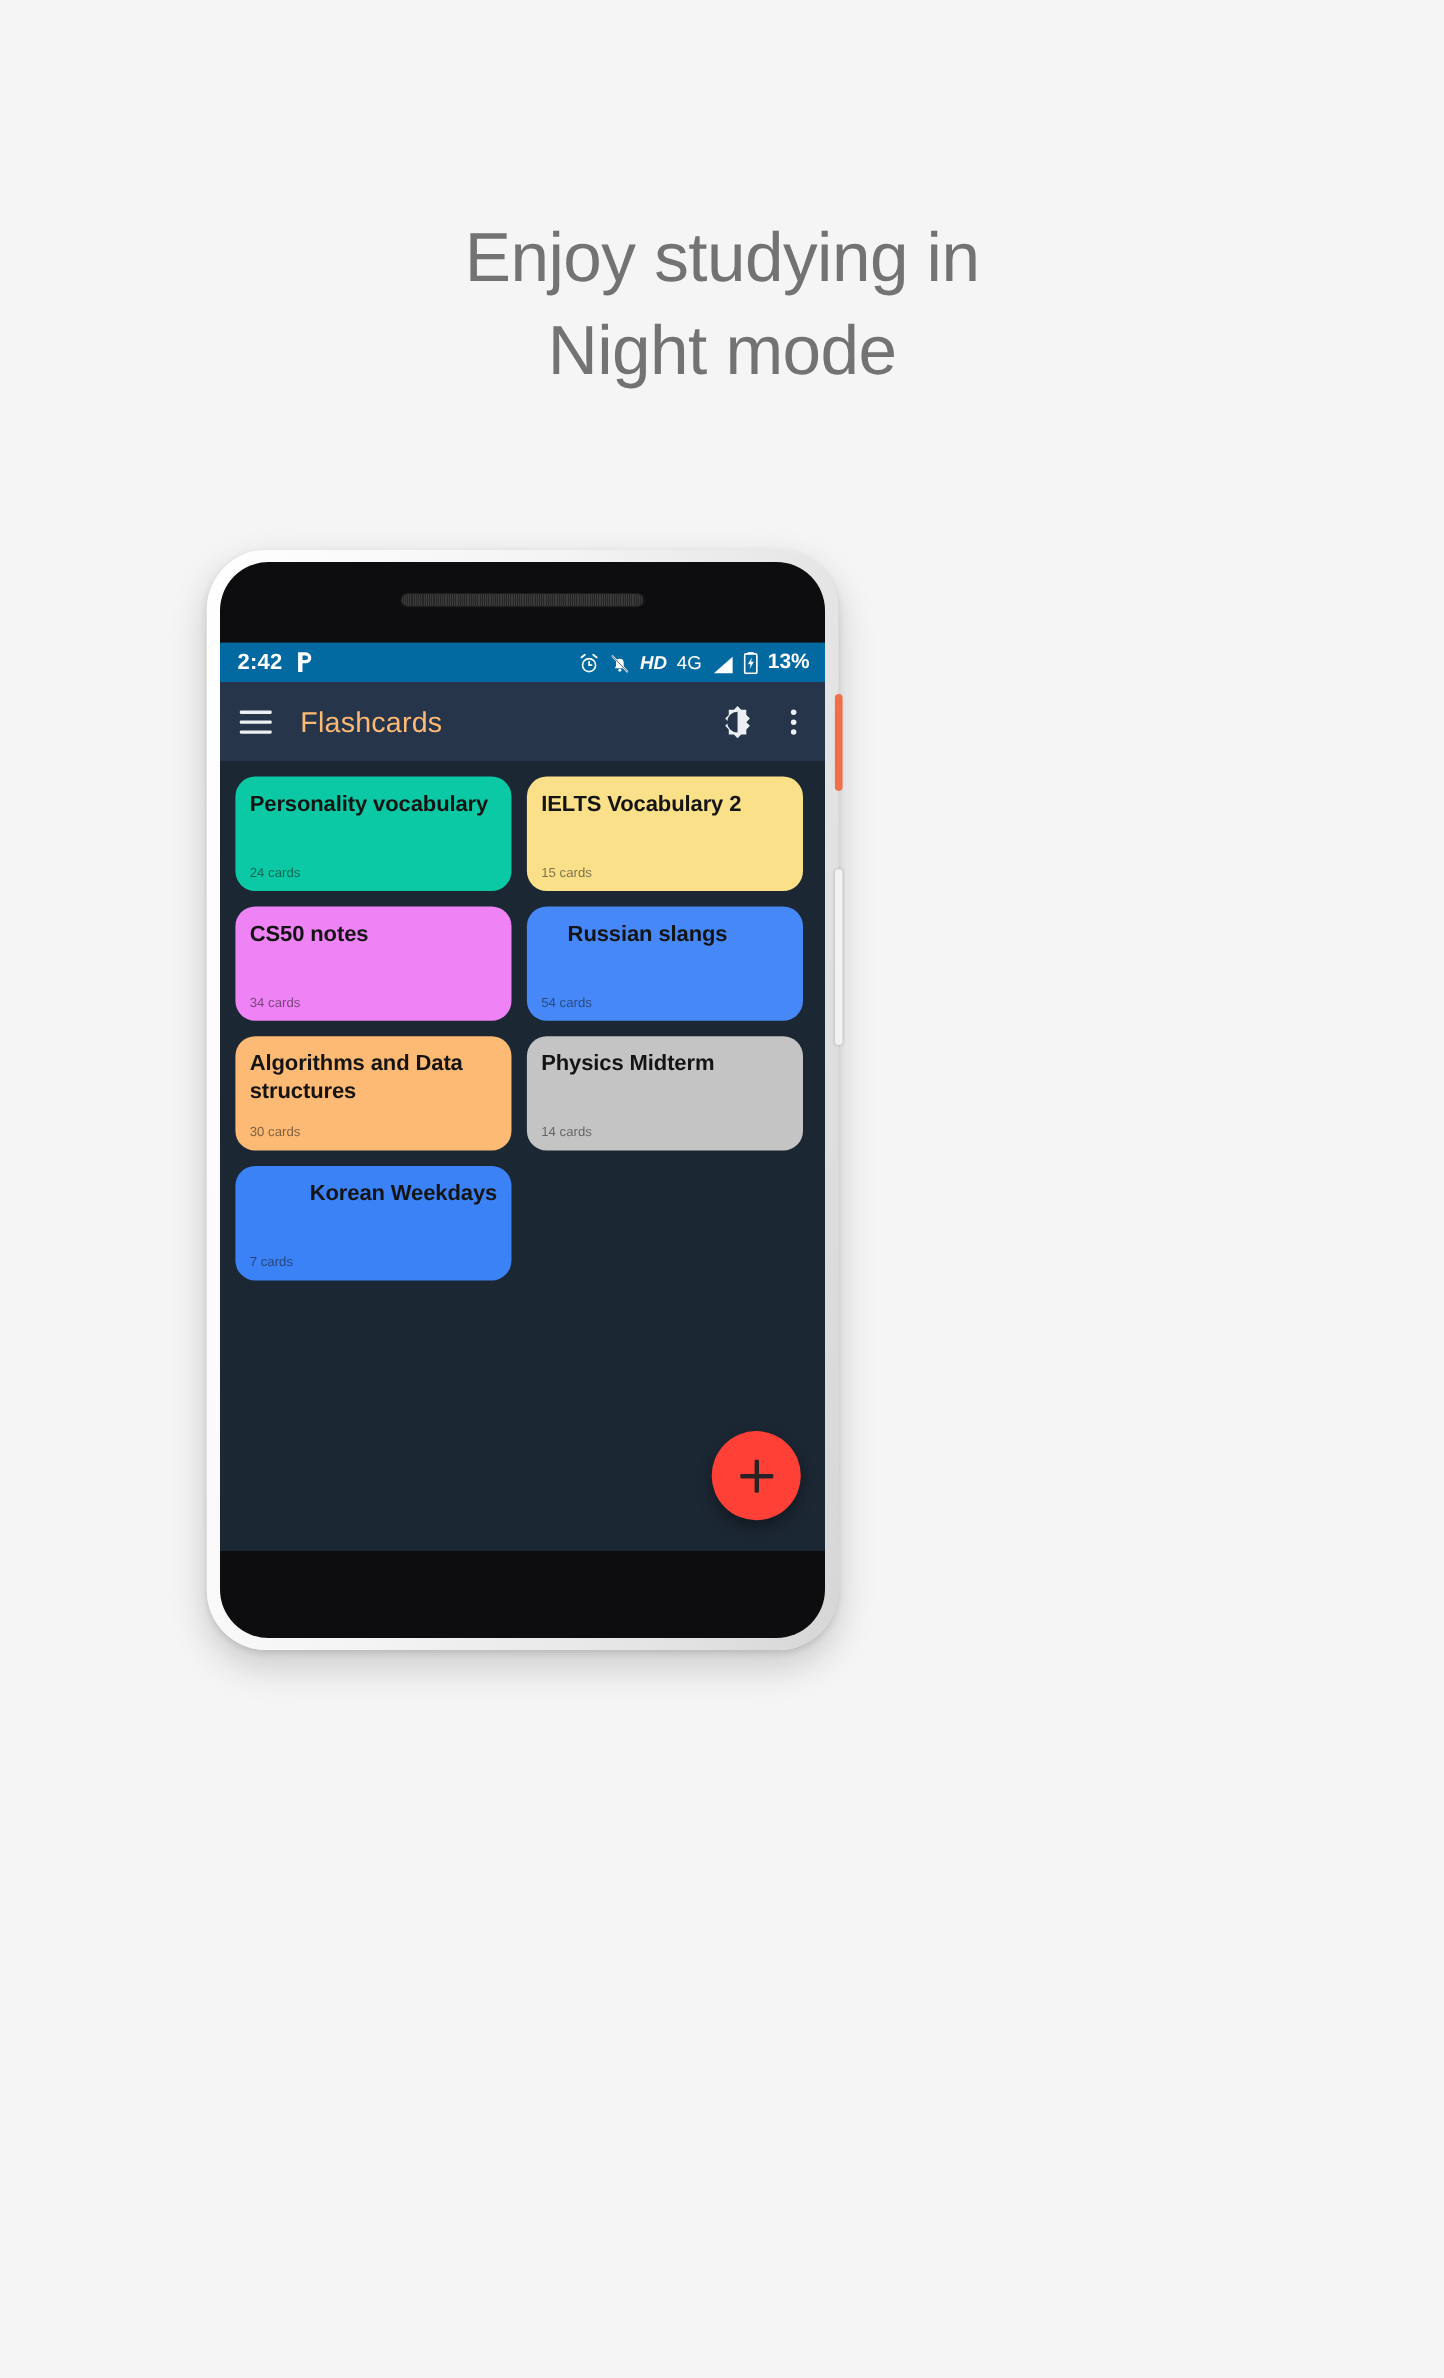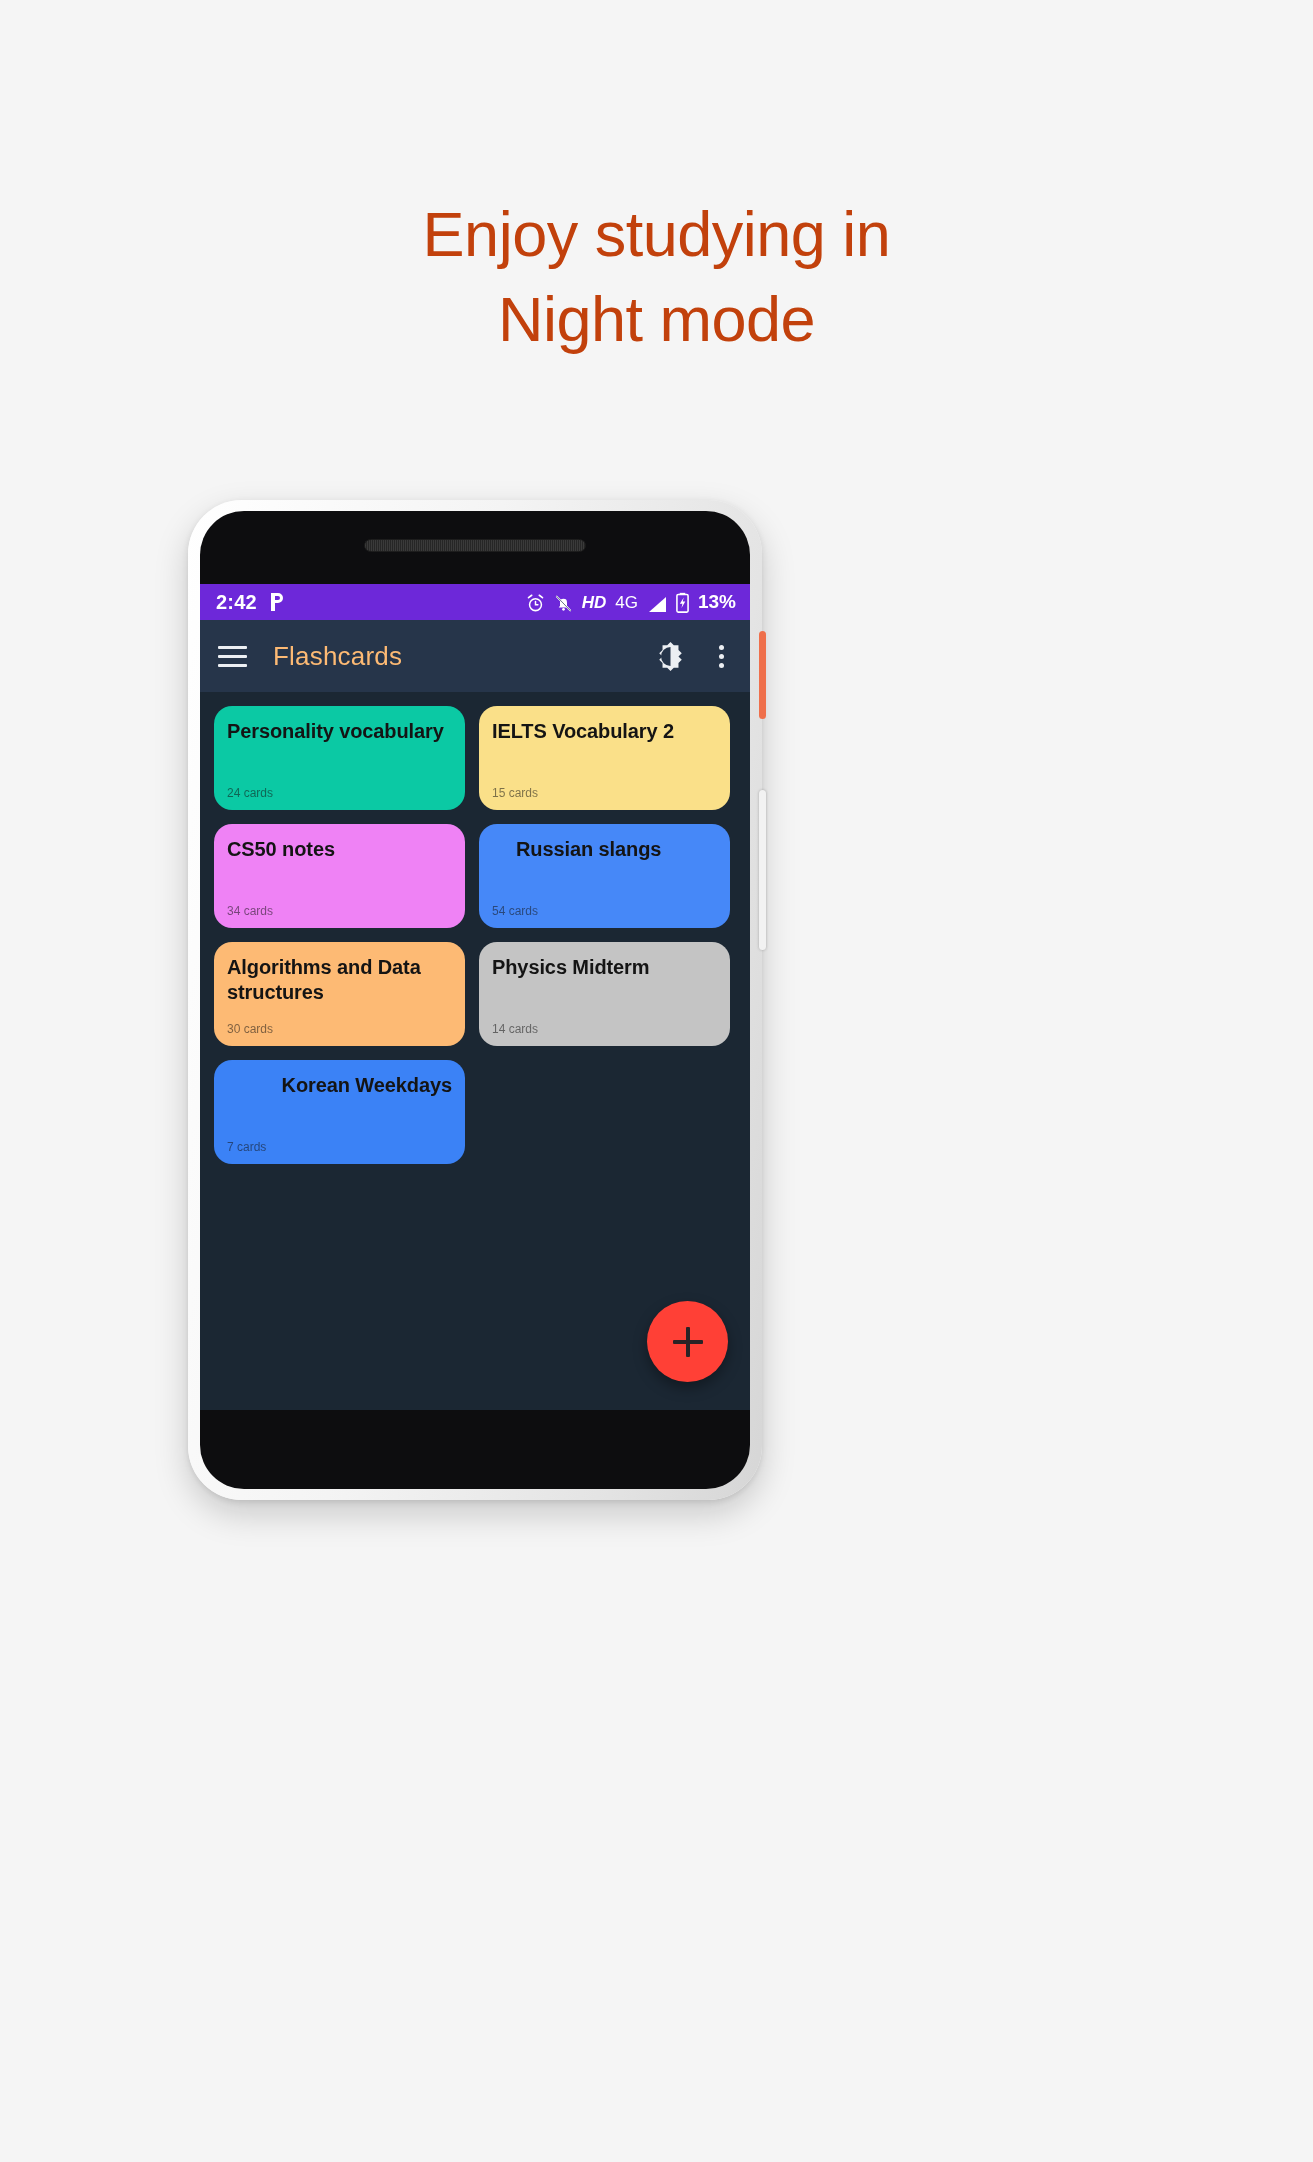--- a/index.html
+++ b/index.html
@@ -19,21 +19,21 @@
     background: #f5f5f5;
   }
 
   
   .headline {
     position: absolute;
     top: 192px;
     left: 0;
     width: 1313px;
     text-align: center;
-    color: #c2410c;
+    color: #737373;
     font-size: 63px;
     line-height: 85px;
     font-weight: 400;
     letter-spacing: -0.5px;
   }
   .headline-line { display: block; white-space: pre; }
 
   
   .device {
     position: absolute;
@@ -99,21 +99,21 @@
     top: 73px;
     width: 550px;
     height: 826px;
     background: #1b2733;
     overflow: hidden;
   }
 
   
   .statusbar {
     height: 36px;
-    background: #6d28d9;
+    background: #0369a1;
     display: flex;
     align-items: center;
     padding: 0 14px 0 16px;
     color: #ffffff;
     font-size: 19px;
     font-weight: 700;
   }
   .sb-left { display: flex; align-items: center; gap: 12px; }
   .sb-right { margin-left: auto; display: flex; align-items: flex-end; gap: 9px; }
   .sb-clock { font-size: 20px; font-weight: 700; letter-spacing: 0.2px; }

